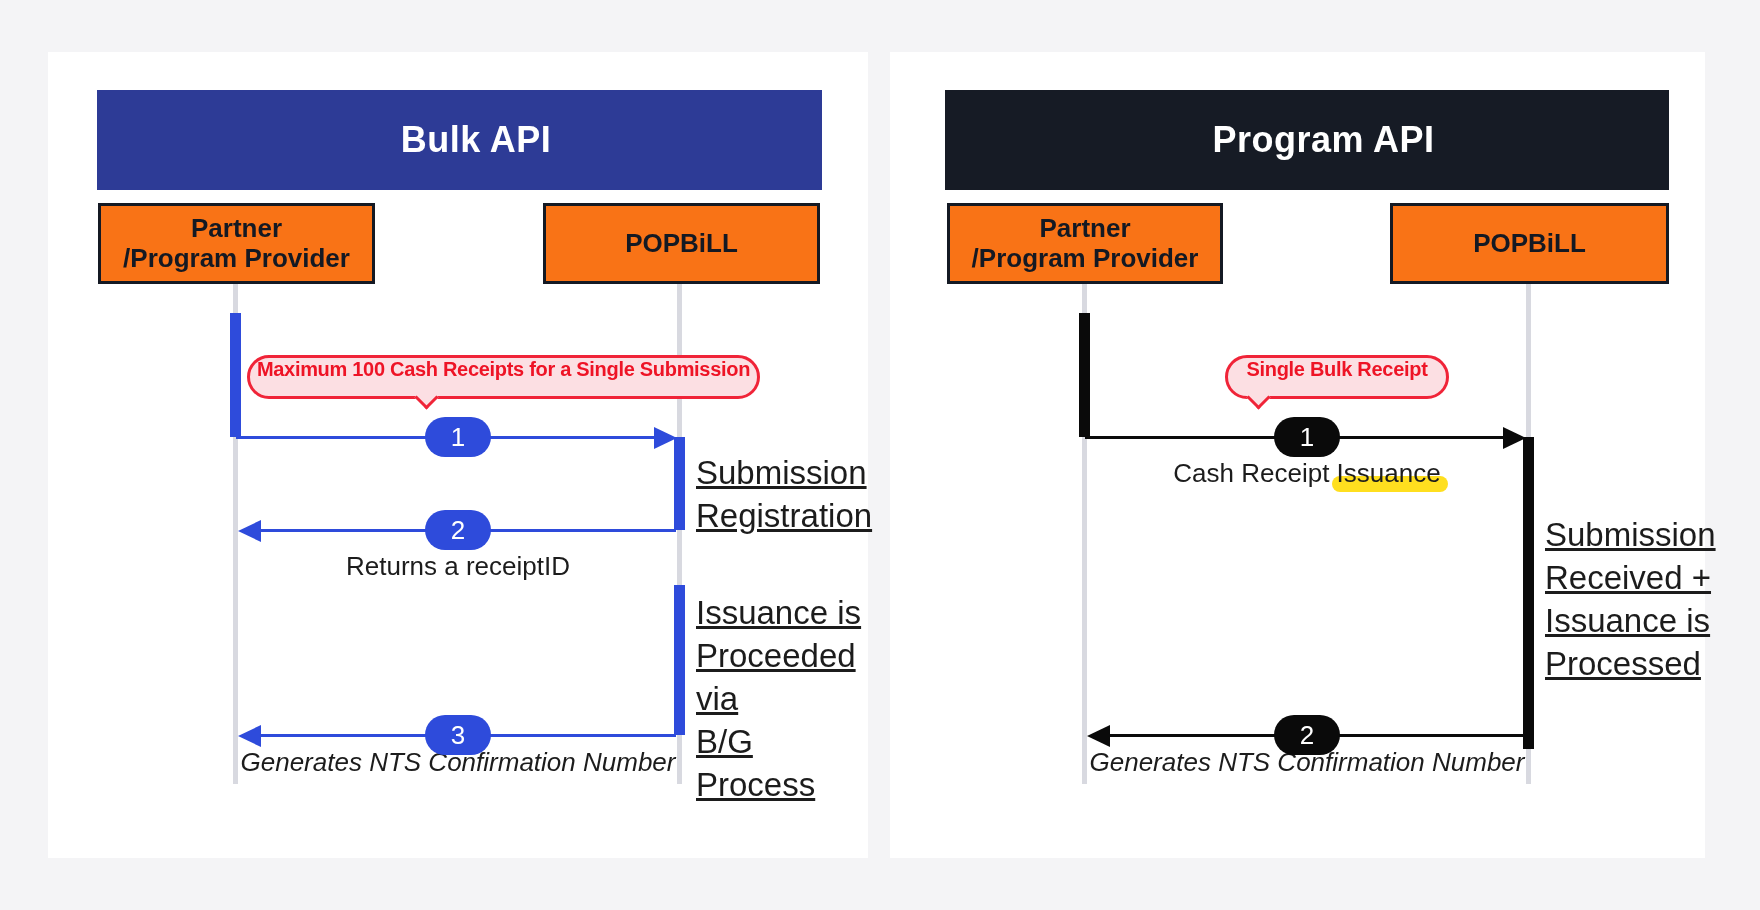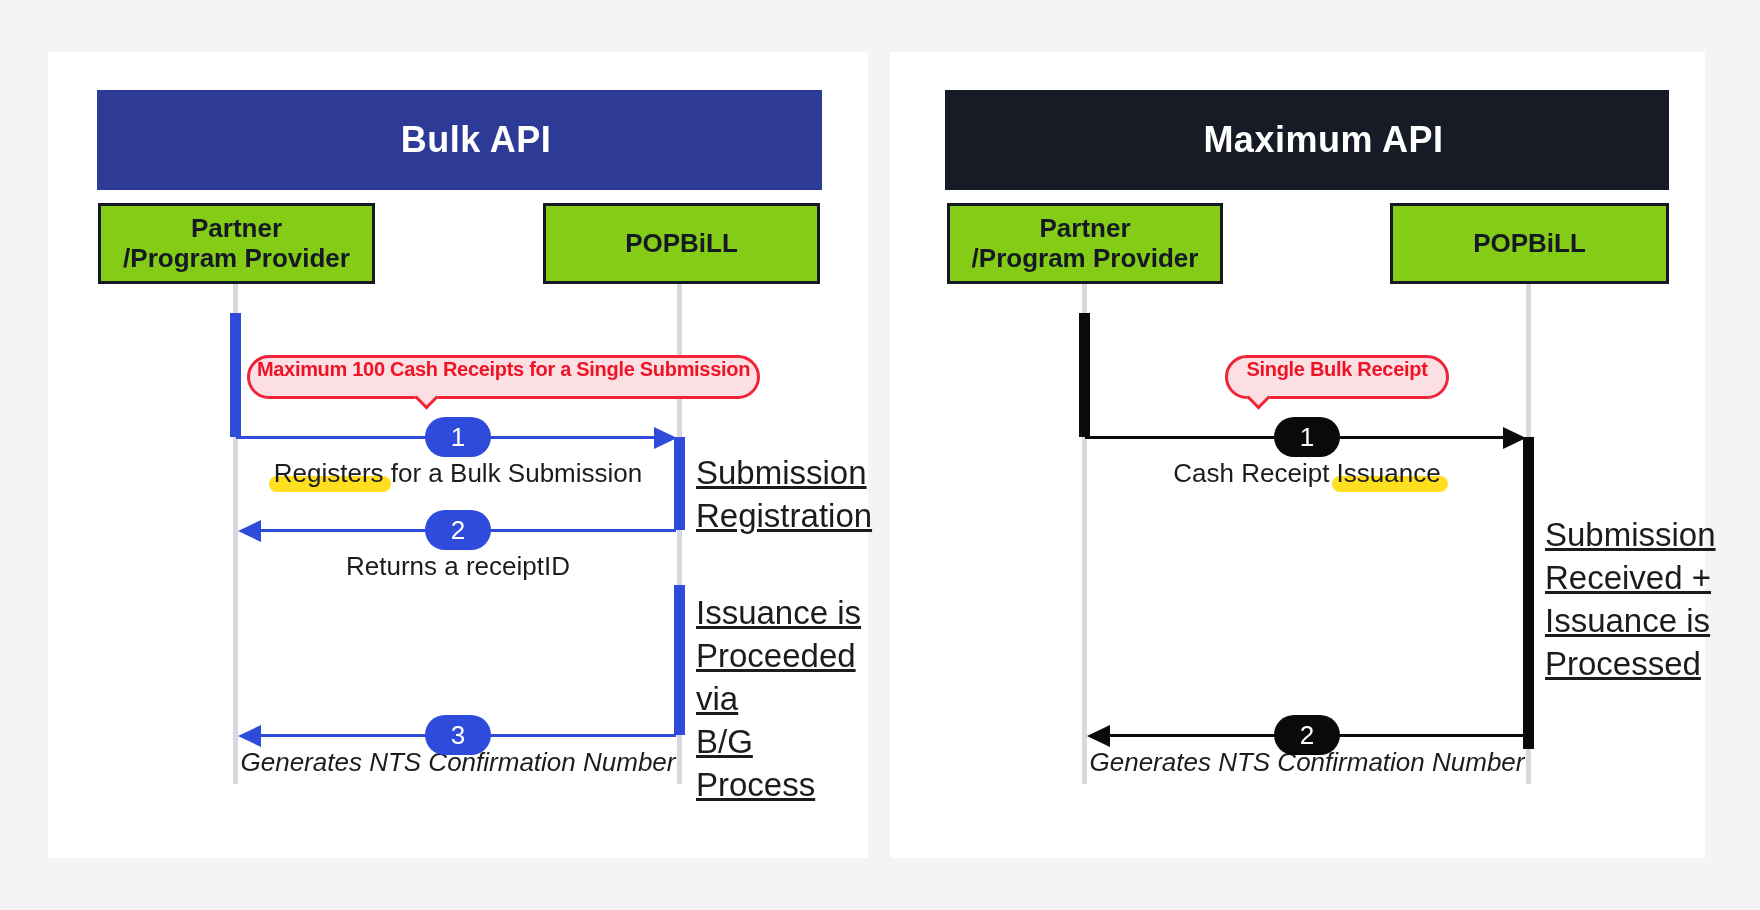--- a/index.html
+++ b/index.html
@@ -12,21 +12,21 @@
   .page{position:relative;width:1760px;height:910px;background:var(--page-bg);overflow:hidden;}
   .card{position:absolute;top:52px;height:806px;background:var(--card-bg);}
   .bulk.card{left:48px;width:820px;}
   .single.card{left:890px;width:815px;}
 
   .hdr{position:absolute;top:38px;height:100px;background:var(--header);color:#fff;
        display:flex;align-items:center;justify-content:center;font-weight:bold;font-size:36px;letter-spacing:.5px;padding-left:33px;}
   .bulk .hdr{left:49px;width:725px;}
   .single .hdr{left:55px;width:724px;}
 
-  .actor{position:absolute;top:151px;height:81px;background:#84cc16;border:3px solid #141923;color:#141923;
+  .actor{position:absolute;top:151px;height:81px;background:#f97316;border:3px solid #141923;color:#141923;
          display:flex;align-items:center;justify-content:center;text-align:center;font-weight:bold;
          font-size:26px;line-height:1.12;white-space:pre-line;}
   .bulk .actor-l{left:50px;width:277px;}
   .bulk .actor-r{left:495px;width:277px;}
   .single .actor-l{left:57px;width:276px;}
   .single .actor-r{left:500px;width:279px;}
 
   .lifeline{position:absolute;top:232px;width:5px;height:500px;background:var(--lifeline);}
   .bulk .ll-l{left:185px;}
   .bulk .ll-r{left:629px;}
@@ -115,41 +115,40 @@
     <div class="act act-pop2"></div>
 
     <div class="callout">
       <span>Maximum 100 Cash Receipts for a Single Submission</span>
       <i class="tail"></i>
     </div>
 
     <div class="mline m1"></div>
     <i class="head head-r h1"></i>
     <div class="pill p1">1</div>
-    <div class="mlabel lb1"><span></span><span class="hl-y">Registers</span><span> for a Bulk Submission</span></div>
     <div class="slabel sl1">Submission
 Registration</div>
 
     <div class="mline m2"></div>
     <i class="head head-l h2"></i>
     <div class="pill p2">2</div>
     <div class="mlabel lb2">Returns a receiptID</div>
     <div class="slabel sl2">Issuance is
 Proceeded via
 B/G Process</div>
 
     <div class="mline m3"></div>
     <i class="head head-l h3"></i>
     <div class="pill p3">3</div>
     <div class="mlabel lb3">Generates NTS Confirmation Number</div>
   </div>
 
   <div class="card single" style="--accent: #0a0a0a; --header: #161b25;">
     <div class="hdr">
-      <span>Maximum API</span>
+      <span>Program API</span>
     </div>
 
     <div class="actor actor-l">Partner
 /Program Provider</div>
     <div class="actor actor-r">POPBiLL</div>
 
     <div class="lifeline ll-l"></div>
     <div class="lifeline ll-r"></div>
 
     <div class="act act-partner"></div>

